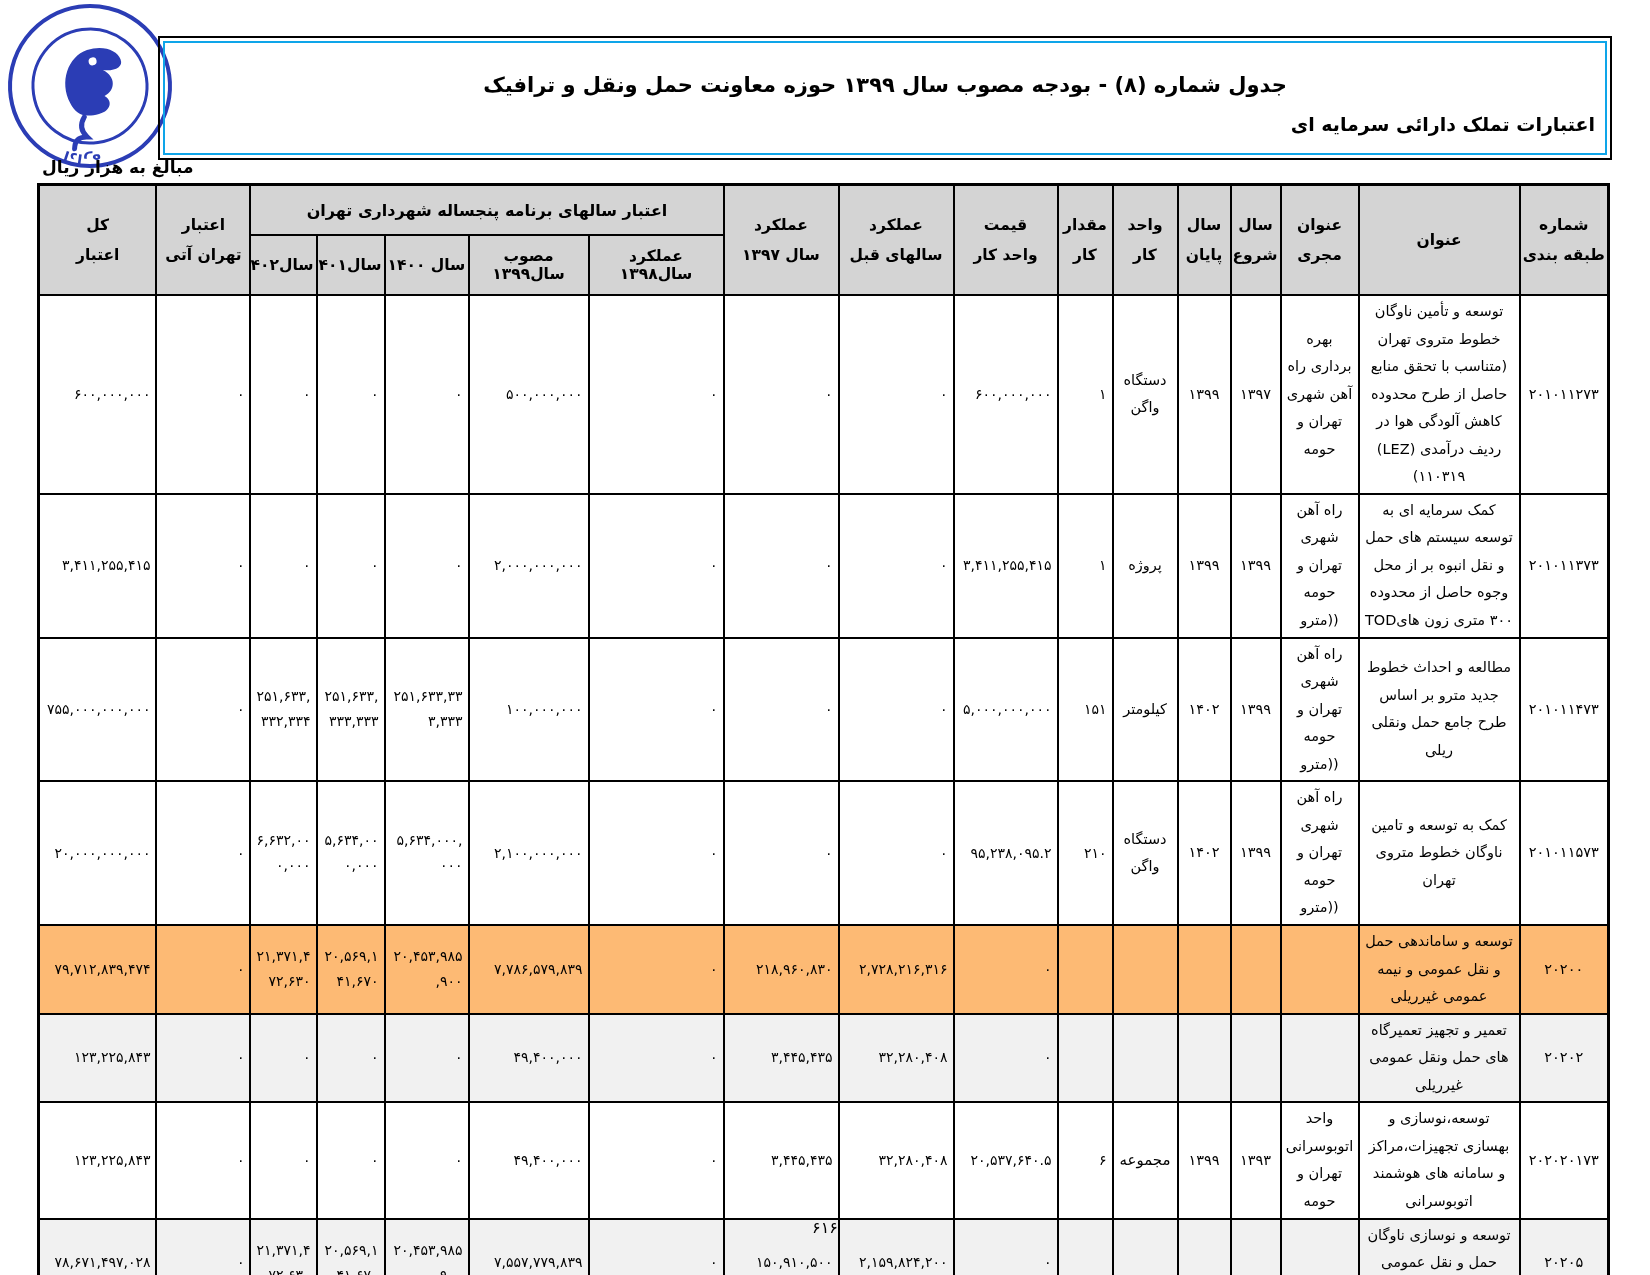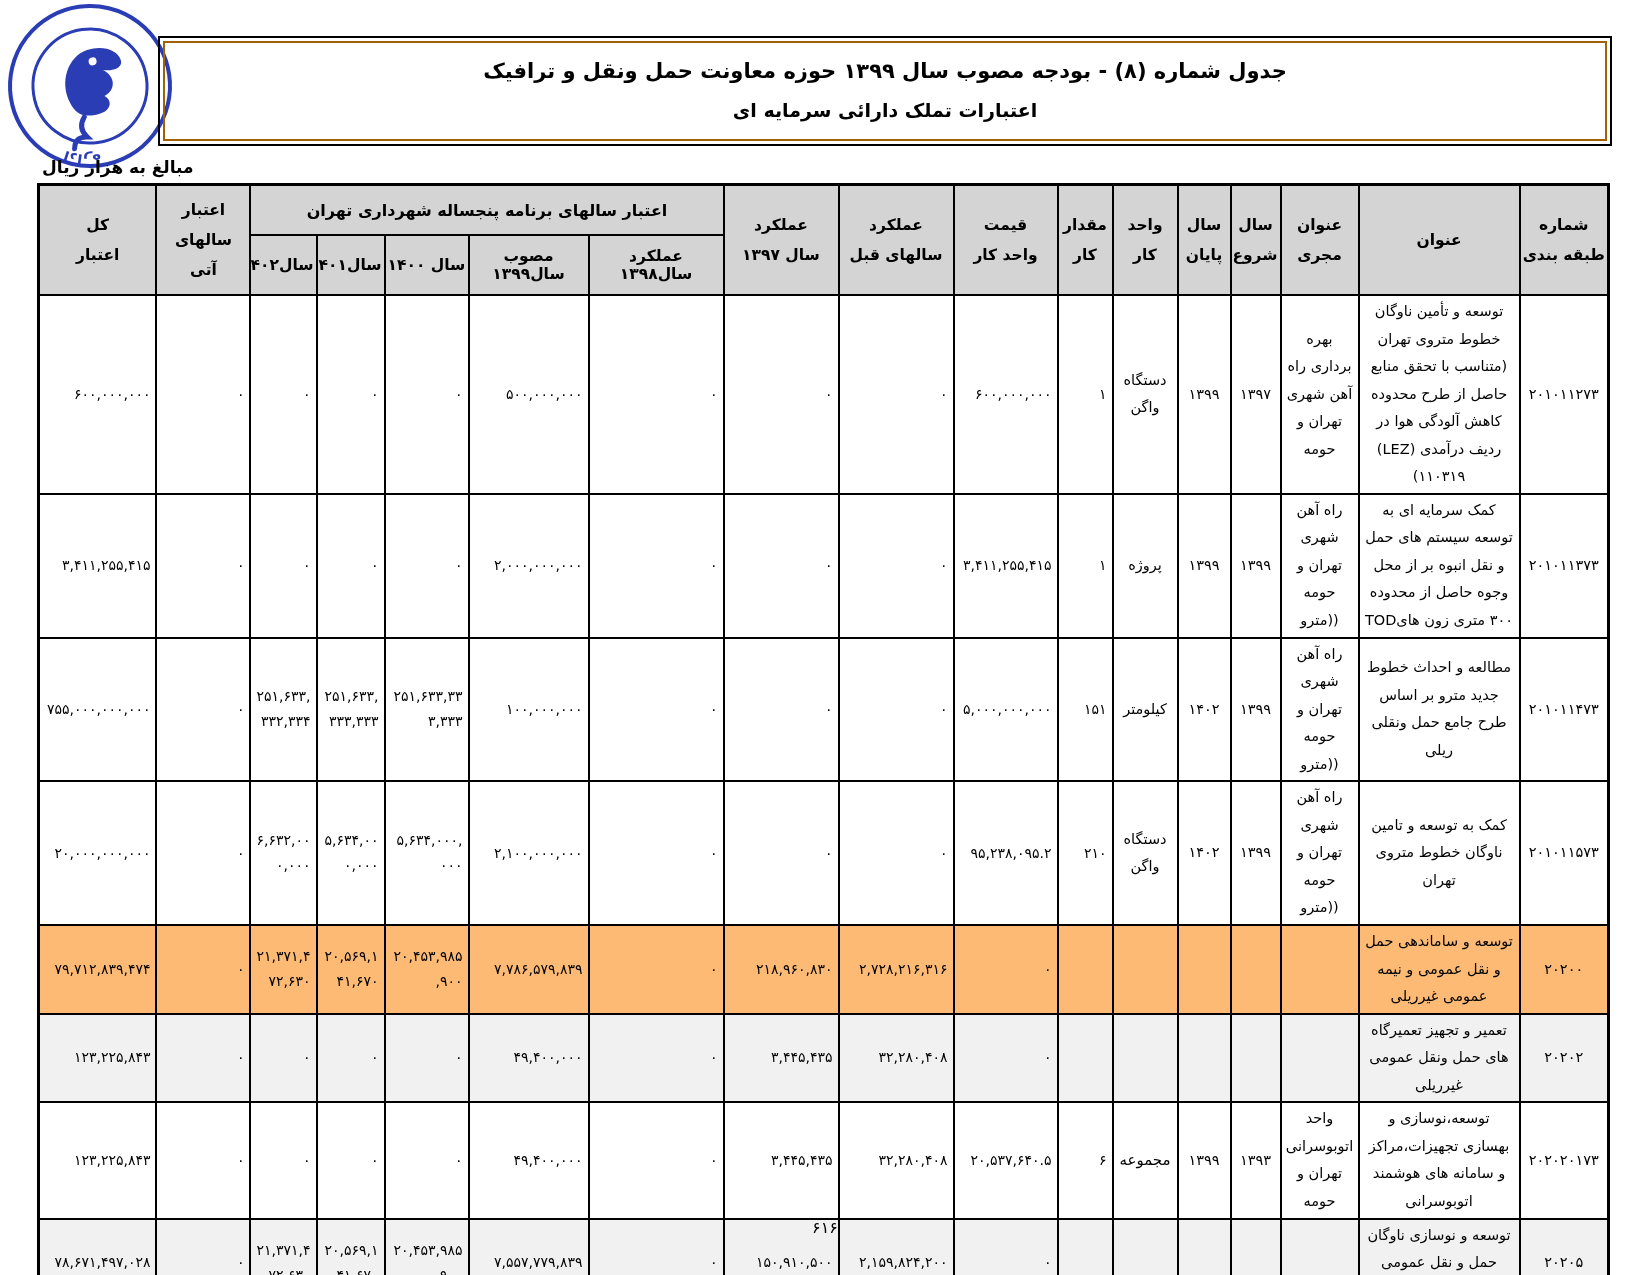--- a/index.html
+++ b/index.html
@@ -8,23 +8,23 @@
     background:#ffffff; font-family:"DejaVu Sans", sans-serif; direction:rtl;
     overflow:hidden; color:#000;
   }
   
   .stamp { position:absolute; left:6px; top:2px; width:168px; height:168px; transform:rotate(-8deg); }
   
   .titlebox {
     position:absolute; top:36px; left:158px; right:38px;
     border:2px solid #000; padding:3px;
   }
-  .titlebox .inner { border:2px solid #a16207; padding:12px 10px 14px 10px; }
+  .titlebox .inner { border:2px solid #0ea5e9; padding:26px 10px 14px 10px; }
   .title-l1 { text-align:center; font-weight:bold; font-size:21px; line-height:1.6; }
-  .title-l2 { text-align:center; font-weight:bold; font-size:19px; line-height:1.6; margin-top:6px; }
+  .title-l2 { font-weight:bold; font-size:19px; line-height:1.6; margin-top:6px; }
   
   .units-note { position:absolute; top:146px; left:42px; font-weight:bold; font-size:17px; direction:rtl;margin-top:11px; }
   
   table.budget {
     position:absolute; top:183px; right:40px; width:1570px;
     border-collapse:collapse; table-layout:fixed; direction:rtl;
   }
   table.budget th, table.budget td { border:2px solid #000; overflow:hidden; }
   table.budget { border:3px solid #000; }
   thead th { background:#d4d4d4; font-weight:bold; font-size:15.5px; vertical-align:middle; padding:1px 2px; }
@@ -132,21 +132,21 @@
             <span class="st">عملکرد</span>
             <span class="st">سالهای قبل</span>
           </th>
         <th rowspan="2">
             <span class="st">عملکرد</span>
             <span class="st">سال ۱۳۹۷</span>
           </th>
         <th colspan="5" class="group">اعتبار سالهای برنامه پنجساله شهرداری تهران</th>
         <th rowspan="2">
             <span class="st">اعتبار</span>
-            <span class="st">سالهای آتی</span>
+            <span class="st">تهران آتی</span>
           </th>
         <th rowspan="2">
             <span class="st">کل</span>
             <span class="st">اعتبار</span>
           </th>
       </tr>
       <tr class="h2">
         <th><span class="st">عملکرد سال</span><span class="st">۱۳۹۸</span></th>
         <th><span class="st">مصوب سال</span><span class="st">۱۳۹۹</span></th>
         <th><span class="st">سال ۱۴۰۰</span><span class="st"></span></th>

